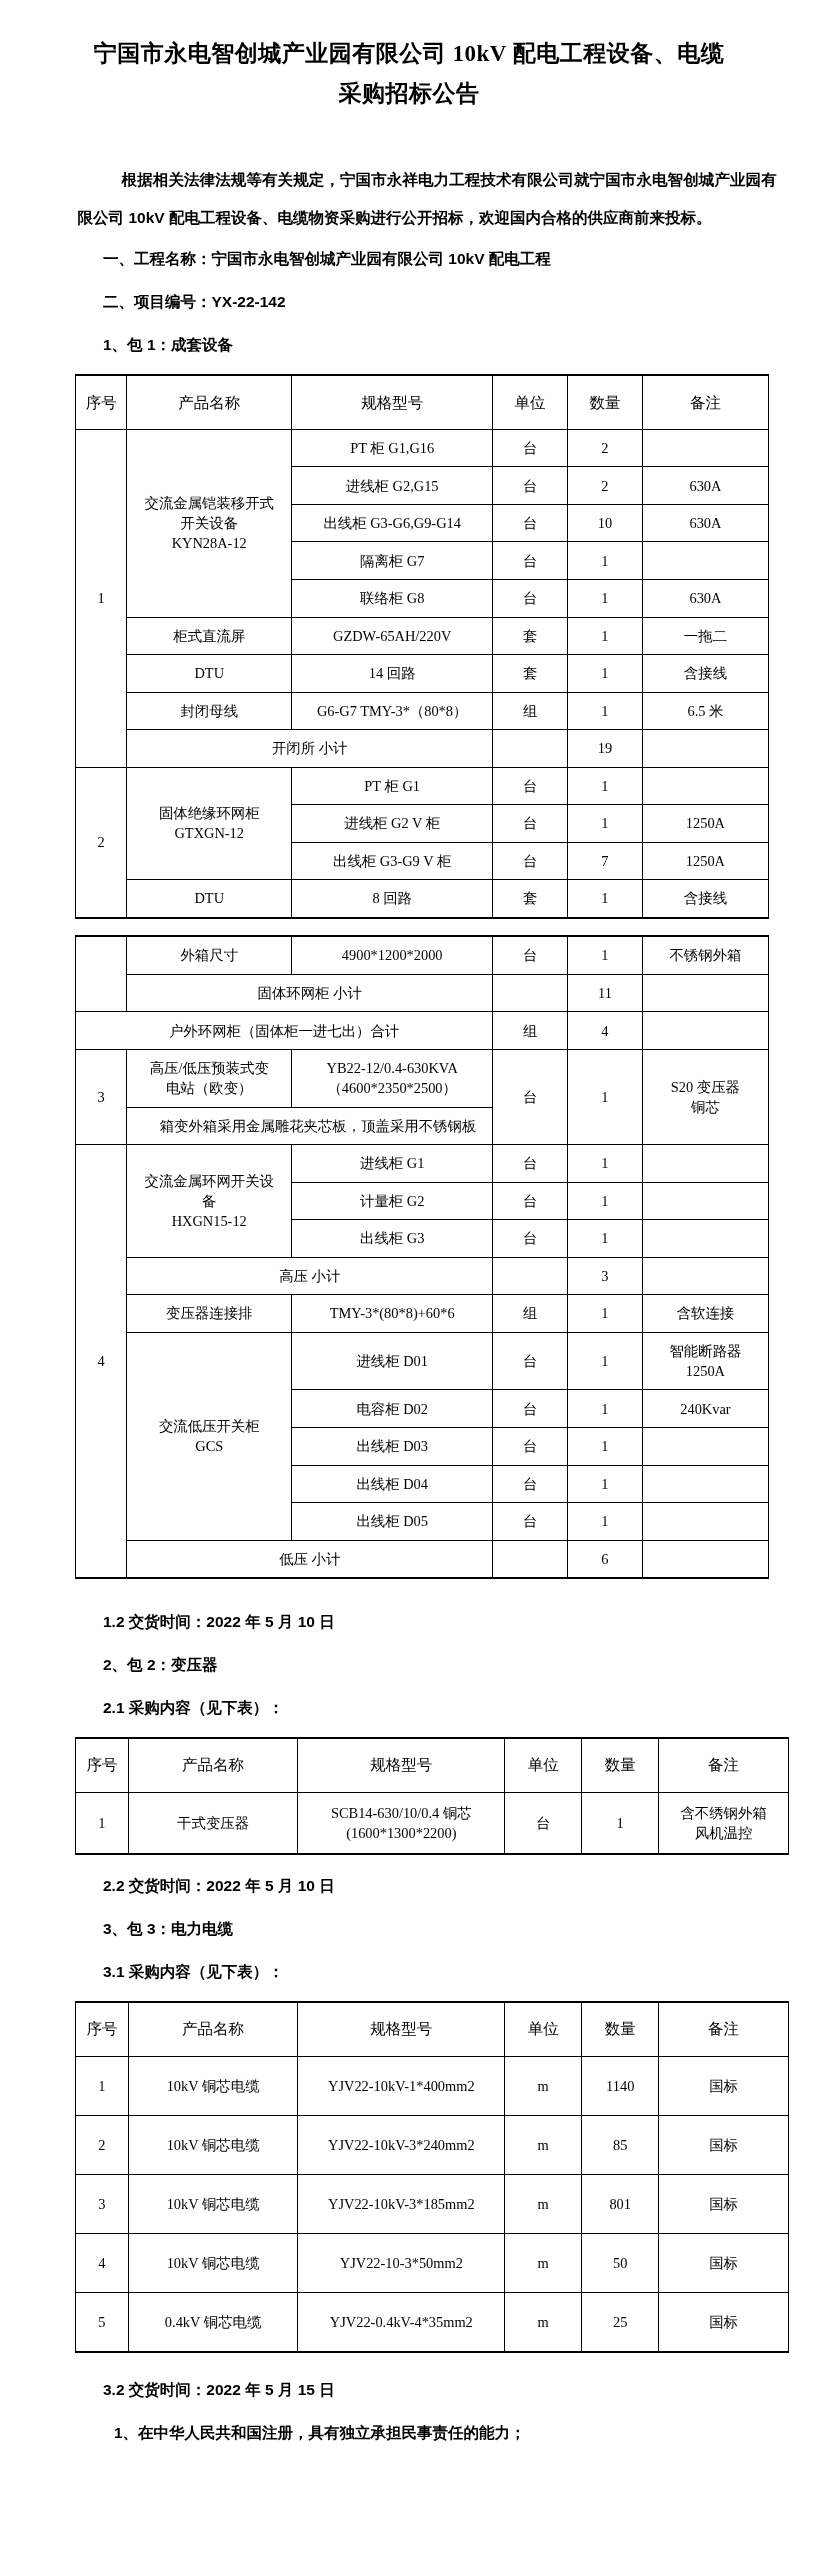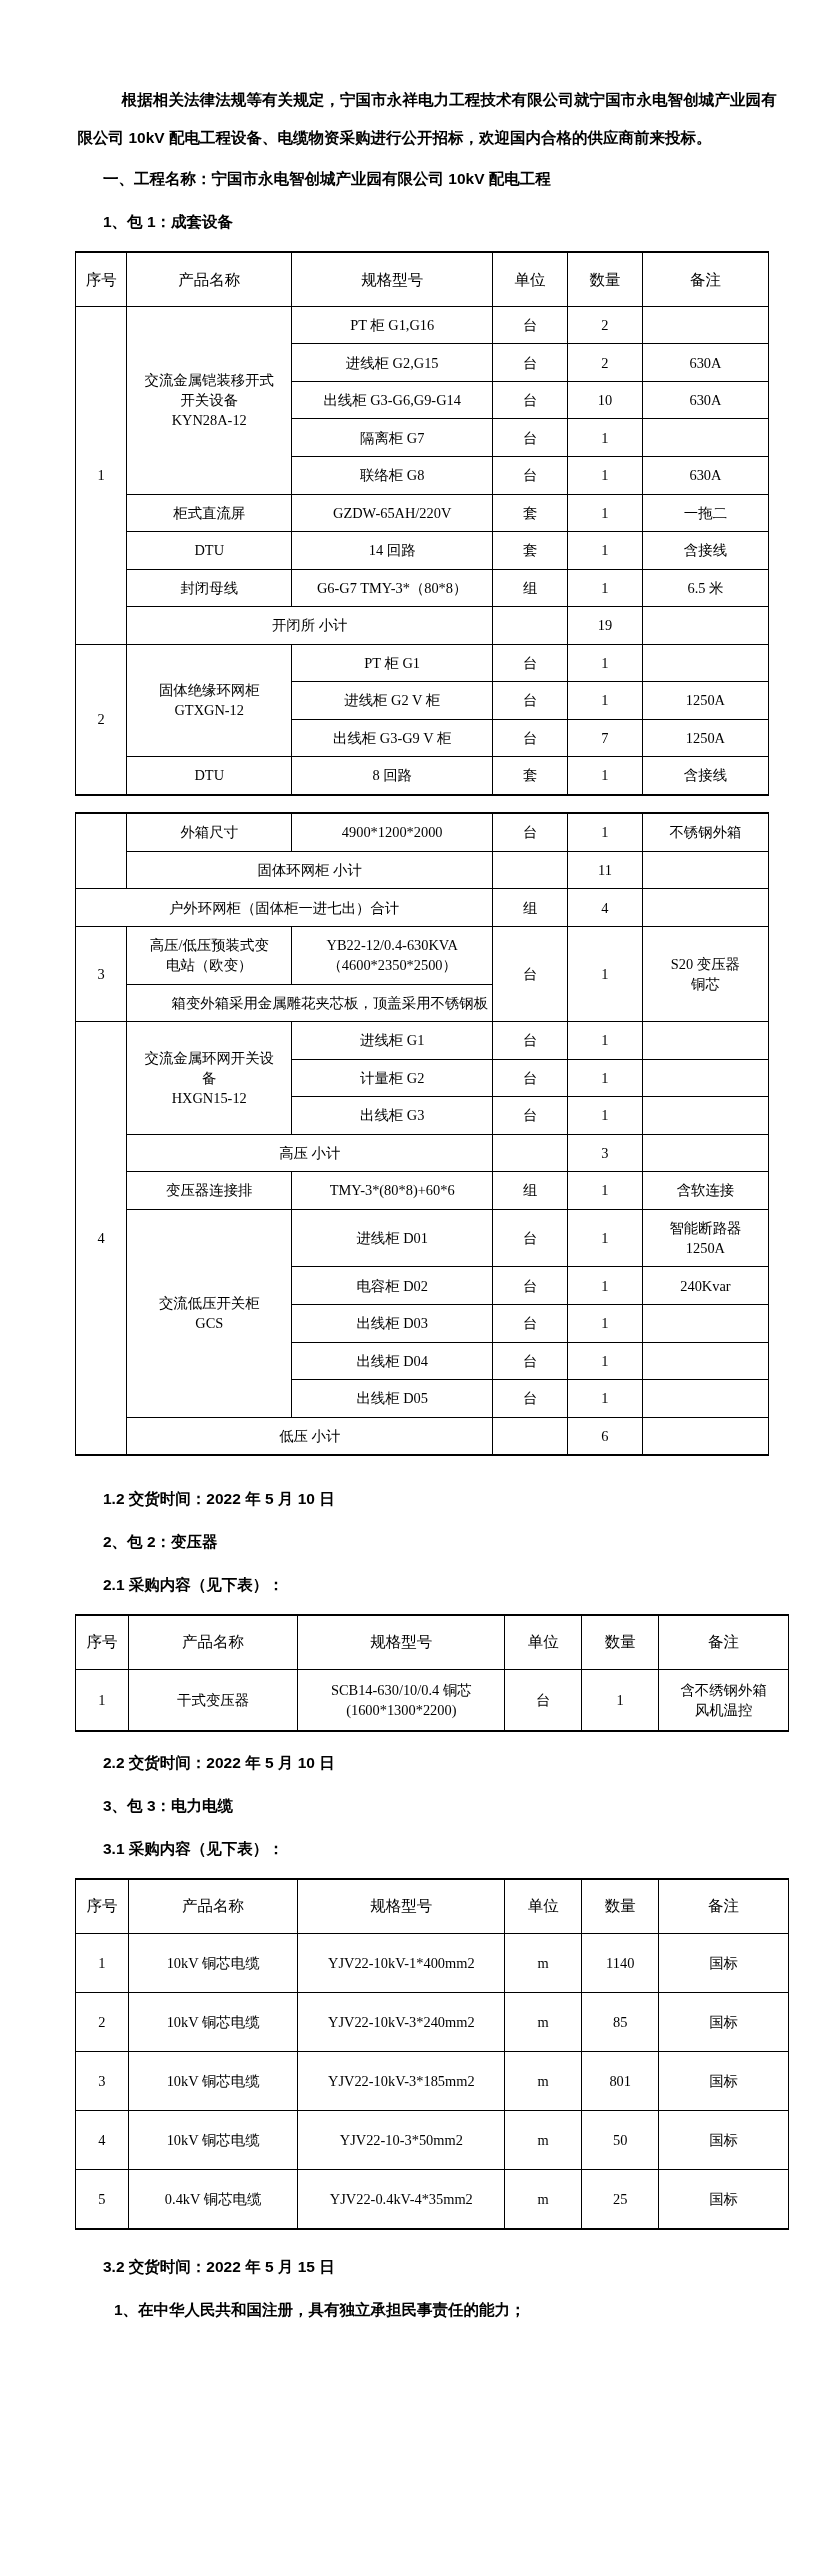--- a/index.html
+++ b/index.html
@@ -31,35 +31,37 @@
     border:1px solid #000;border-top-width:2.1px;border-bottom-width:2.1px;
   }
   .doc-table th,.doc-table td{
     border:0.5px solid #000;text-align:center;vertical-align:middle;
     white-space:pre-line;line-height:1.4;padding:8.2px 4.1px;
     overflow:hidden;
   }
   .doc-table th{font-weight:normal;padding:15.5px 4.1px;font-size:15.5px;}
   .doc-table thead th{border-bottom:1.5px solid #000;}
   .doc-table tr.thick td{border-top:1.5px solid #000;}
-  .doc-table td.left{text-align:right;padding-left:20.6px;}
+  .doc-table td.left{text-align:center;padding-left:20.6px;}
   .t2 .doc-table{width:714px;}
   .t2 .doc-table td{padding:10.3px 4.1px;}
   .t3 .doc-table{width:714px;}
   .t3 .doc-table td{padding:19px 4.1px;}
 </style>
 </head>
 <body>
 
 <div class="page">
 
+  <h1 class="title"><span>宁国市永电智创城产业园有限公司 10kV 配电工程设备、电缆</span><br><span>采购招标公告</span></h1>
 
   <p class="intro">根据相关法律法规等有关规定，宁国市永祥电力工程技术有限公司就宁国市永电智创城产业园有限公司 10kV 配电工程设备、电缆物资采购进行公开招标，欢迎国内合格的供应商前来投标。</p>
 
   <p class="sec">一、工程名称：宁国市永电智创城产业园有限公司 10kV 配电工程</p>
+  <p class="sec">二、项目编号：YX-22-142</p>
 
   <p class="sec">1、包 1：成套设备</p>
 
   <div class="mt16">
       <table class="doc-table">
         <colgroup>
           <col style="width: 7.4%;">
           <col style="width: 23.8%;">
           <col style="width: 29%;">
           <col style="width: 10.8%;">

